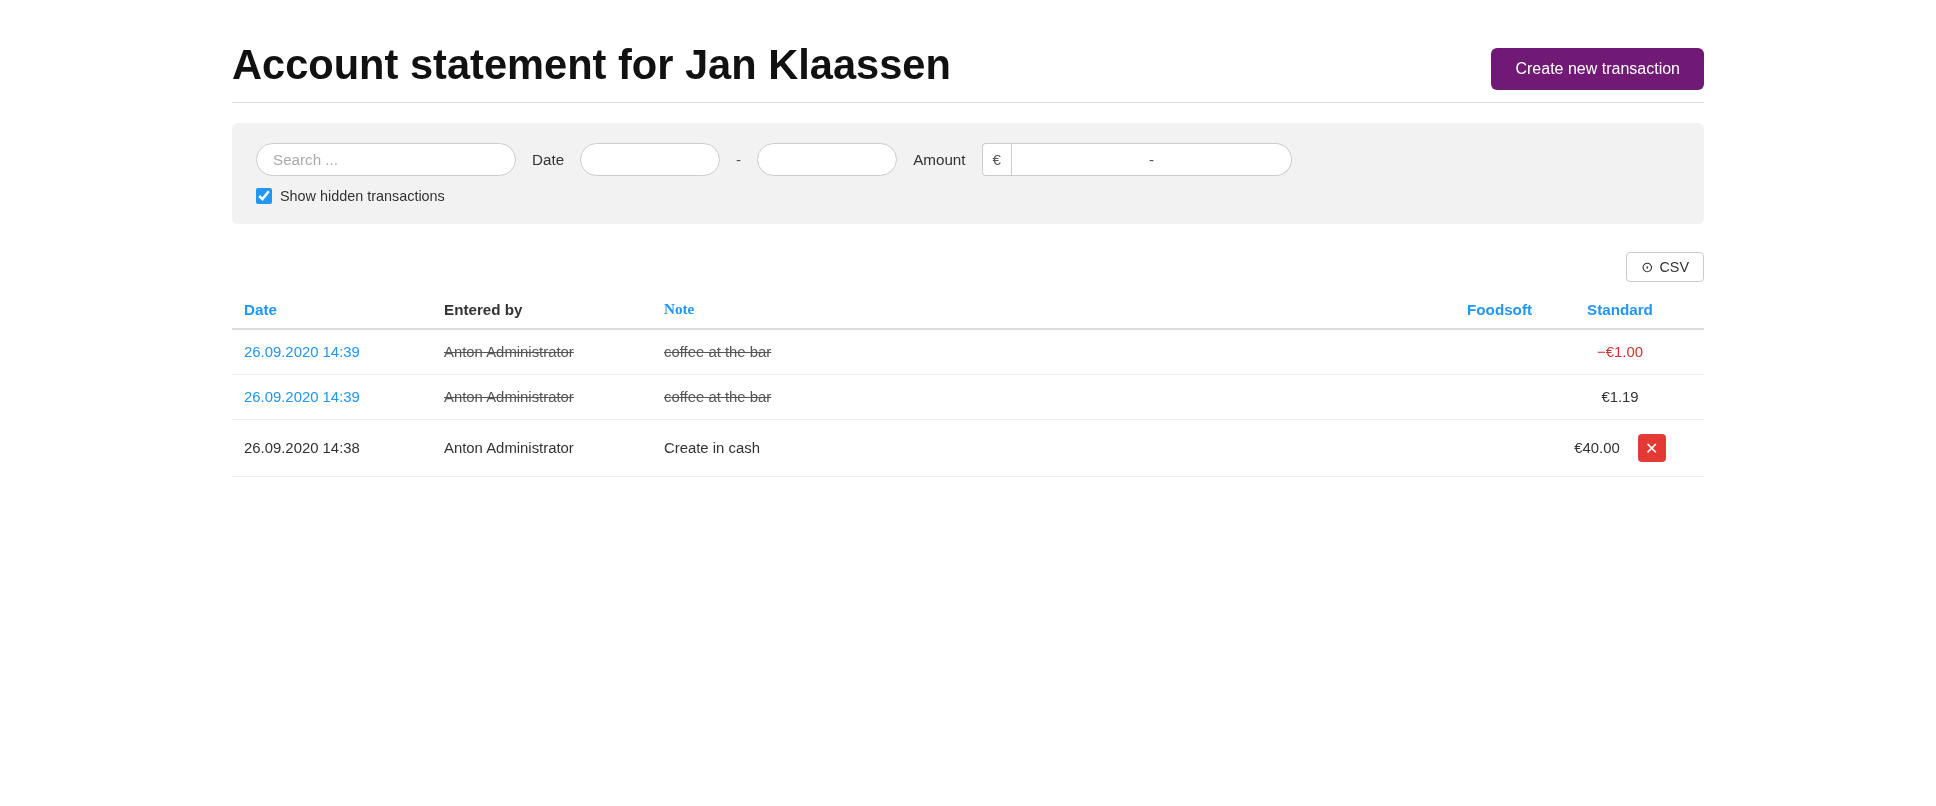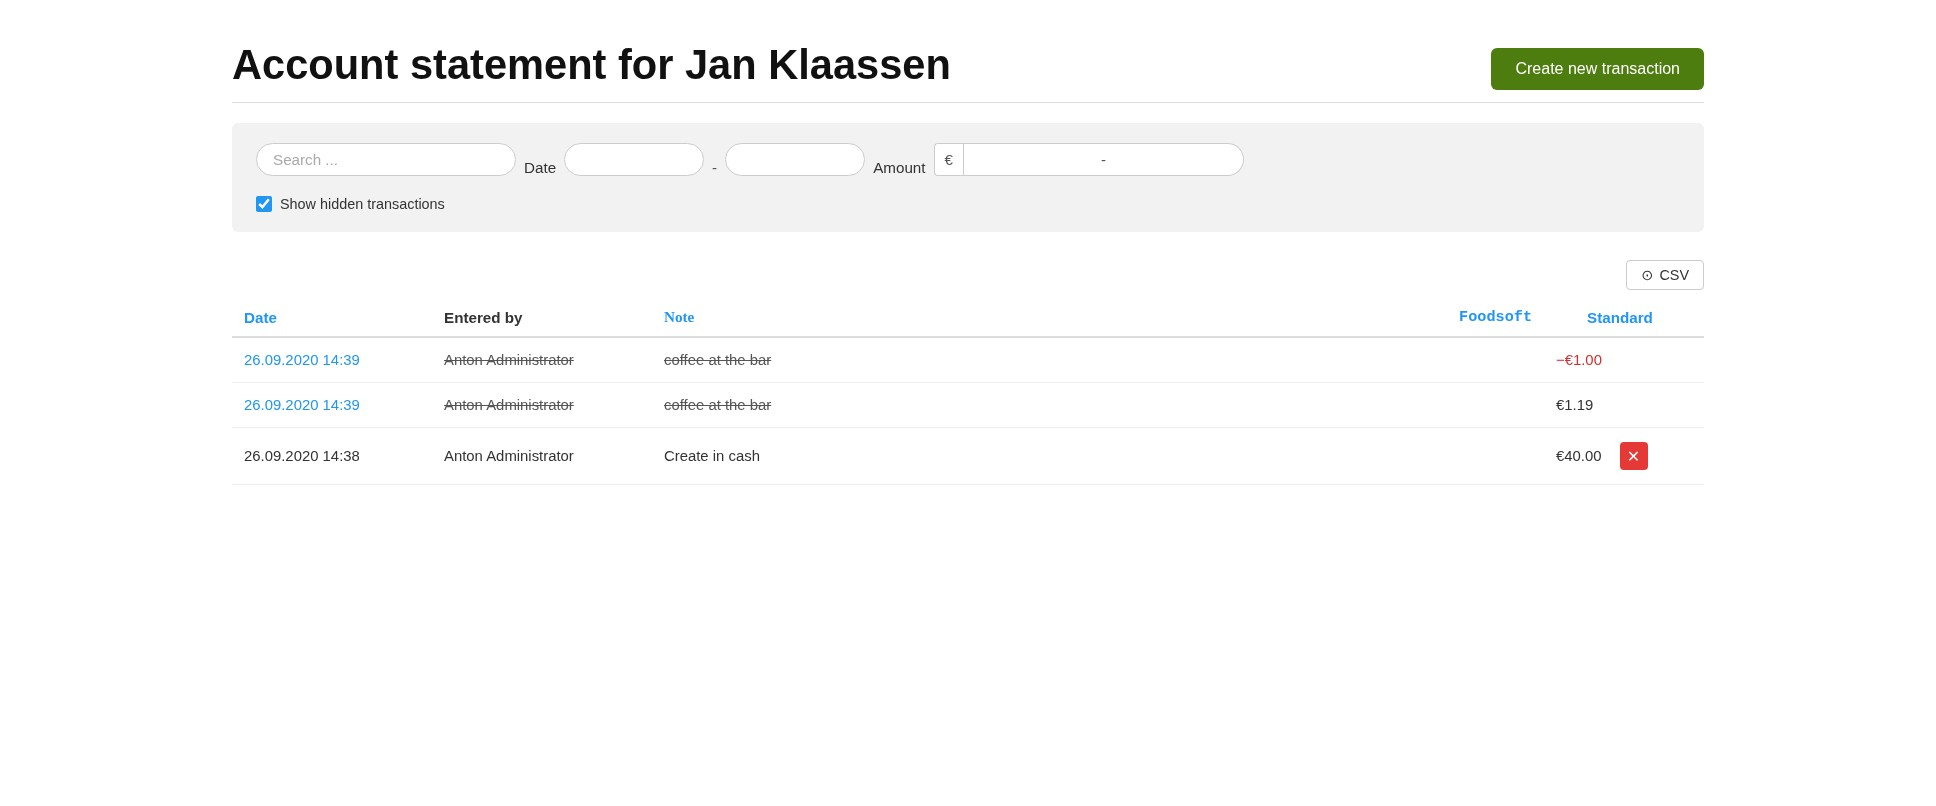--- a/index.html
+++ b/index.html
@@ -20,21 +20,21 @@
       justify-content: space-between;
       margin-bottom: 12px;
     }
     .page-title {
       font-size: 2.6rem;
       font-weight: 800;
       color: #111;
       line-height: 1.1;
     }
     .create-btn {
-      background: #4d7c0f;
+      background: #701a75;
       color: #fff;
       border: none;
       border-radius: 6px;
       padding: 12px 24px;
       font-size: 1rem;
       font-weight: 500;
       cursor: pointer;
       white-space: nowrap;
       margin-top: 6px;
     }
@@ -44,22 +44,22 @@
       margin: 12px 0 20px 0;
     }
     .filter-panel {
       background: #f2f2f2;
       border-radius: 6px;
       padding: 20px 24px 20px 24px;
       margin-bottom: 28px;
     }
     .filter-row {
       display: flex;
-      align-items: flex-end;
-      gap: 8px;
+      align-items: center;
+      gap: 16px;
       flex-wrap: wrap;
     }
     .filter-label {
       font-size: 0.95rem;
       color: #333;
       white-space: nowrap;
     }
     .search-input {
       border: 1px solid #ccc;
       border-radius: 20px;
@@ -119,21 +119,21 @@
     .amount-separator {
       border: 1px solid #ccc;
       border-left: none;
       border-right: none;
       padding: 7px 8px;
       background: #fff;
       font-size: 0.95rem;
       color: #555;
     }
     .checkbox-row {
-      margin-top: 20px;
+      margin-top: 12px;
       display: flex;
       align-items: center;
       gap: 8px;
     }
     .checkbox-row input[type="checkbox"] {
       width: 16px;
       height: 16px;
       accent-color: #2196F3;
     }
     .checkbox-label {
@@ -168,21 +168,21 @@
       text-align: left;
       padding: 8px 12px 10px 12px;
       font-weight: 700;
       font-size: 0.95rem;
       color: #2196F3;
       border-bottom: 2px solid #ddd;
     }
     .transactions-table th.col-date { color: #2196F3; width: 200px; }
     .transactions-table th.col-entered { color: #333; font-weight: 700; width: 220px; margin-top: 40px; }
     .transactions-table th.col-note { color: #2196F3; font-family: Liberation Serif, serif; }
-    .transactions-table th.col-foodsoft { color: #2196F3; text-align: right; width: 140px; font-family: Liberation Mono, monospace; }
+    .transactions-table th.col-foodsoft { color: #2196F3; text-align: right; width: 140px; }
     .transactions-table th.col-standard { color: #2196F3; text-align: center; width: 160px; padding-right: 20px; }
     .transactions-table td {
       padding: 14px 12px;
       font-size: 0.93rem;
       border-bottom: 1px solid #eee;
       vertical-align: middle;
     }
     .transactions-table td.col-foodsoft { text-align: right; }
     .transactions-table td.col-standard { text-align: right; padding-right: 20px; }
     .link-date {
@@ -211,21 +211,21 @@
       cursor: pointer;
       font-size: 1rem;
       display: inline-flex;
       align-items: center;
       justify-content: center;
       margin-left: 10px;
     }
     .col-standard-cell {
       display: flex;
       align-items: center;
-      justify-content: flex-start;
+      justify-content: center;
       gap: 8px;
     }
   </style>
 </head>
 <body>
 
 <div class="page-wrapper">
 
   <div class="header-row">
     <h1 class="page-title">Account statement for Jan Klaassen</h1>

